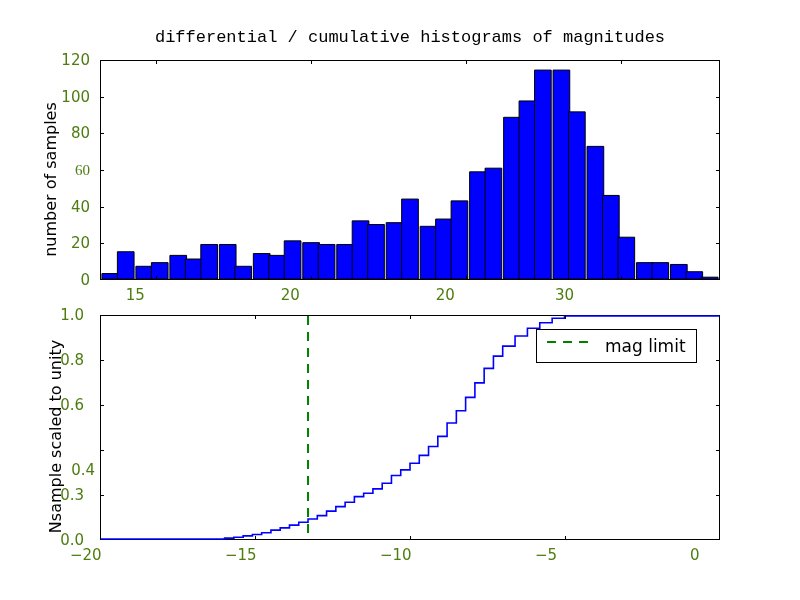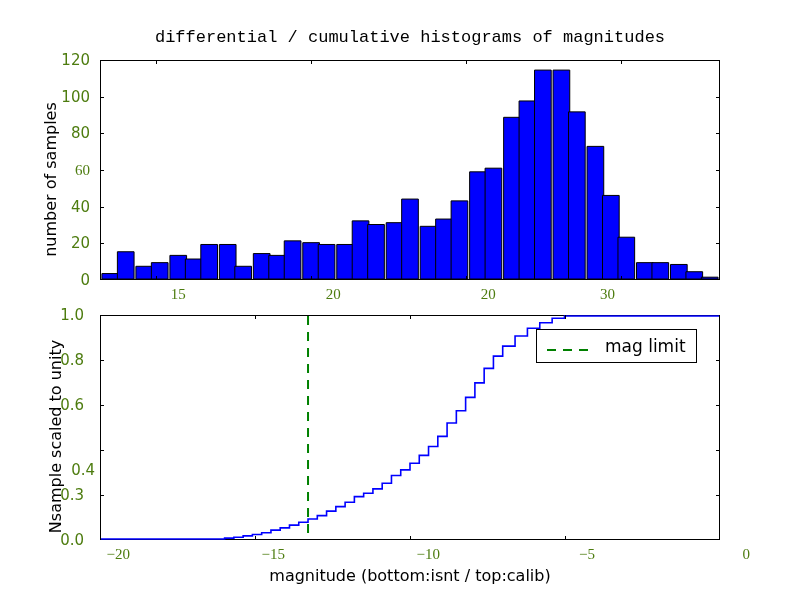--- a/index.html
+++ b/index.html
@@ -49,24 +49,23 @@
     font-size: 15px;
     color: #4d7c0f;
     white-space: nowrap;
   }
   .ytick {
     text-align: right;
     width: 40px;
     transform: translateY(-50%);
   }
   .xtick {
-    text-align: right;
+    text-align: left;
     width: 60px;
     transform: translateX(-50%);
-    font-family: Liberation Serif, serif;
   }
   
   .tick-mark {
     position: absolute;
     background: #000000;
   }
   .tick-y { width: 4px; height: 1px; }
   .tick-x { width: 1px; height: 4px; }
 
   
@@ -115,21 +114,21 @@
   }
   
   #legend-box {
     position: absolute;
     left: 536px;
     top: 329px;
     border: 1px solid #000000;
     background: #ffffff;
     padding: 6px 10px 6px 8px;
     display: flex;
-    align-items: flex-end;
+    align-items: flex-start;
     gap: 14px;
     box-sizing: border-box;
   }
   #legend-swatch { display: block; }
   #legend-label {
     font-size: 17px;
     color: #000000;
     white-space: nowrap;
   }
 </style>
@@ -255,21 +254,20 @@
   <div class="tick-mark tick-x" style="left:565px;  top:536px;"></div>
   <div class="tick-mark tick-x" style="left:719px;  top:536px;"></div>
 
   <div class="tick-label xtick" style="left:100px; top:546px;">−20</div>
   <div class="tick-label xtick" style="left:255px; top:546px;">−15</div>
   <div class="tick-label xtick" style="left:410px; top:546px;">−10</div>
   <div class="tick-label xtick" style="left:565px; top:546px;">−5</div>
   <div class="tick-label xtick" style="left:720px; top:546px;">0</div>
 
   <div id="ylabel-bot">Nsample scaled to unity</div>
-  <div id="xlabel-bot">magnitude (bottom:isnt / top:calib)</div>
 
   <div id="legend-box">
     <svg id="legend-swatch" width="46" height="12">
       <line x1="2" y1="6" x2="44" y2="6" stroke="#008000" stroke-width="2" stroke-dasharray="9,7"></line>
     </svg>
     <span id="legend-label">mag limit</span>
   </div>
 
 </div>
 

